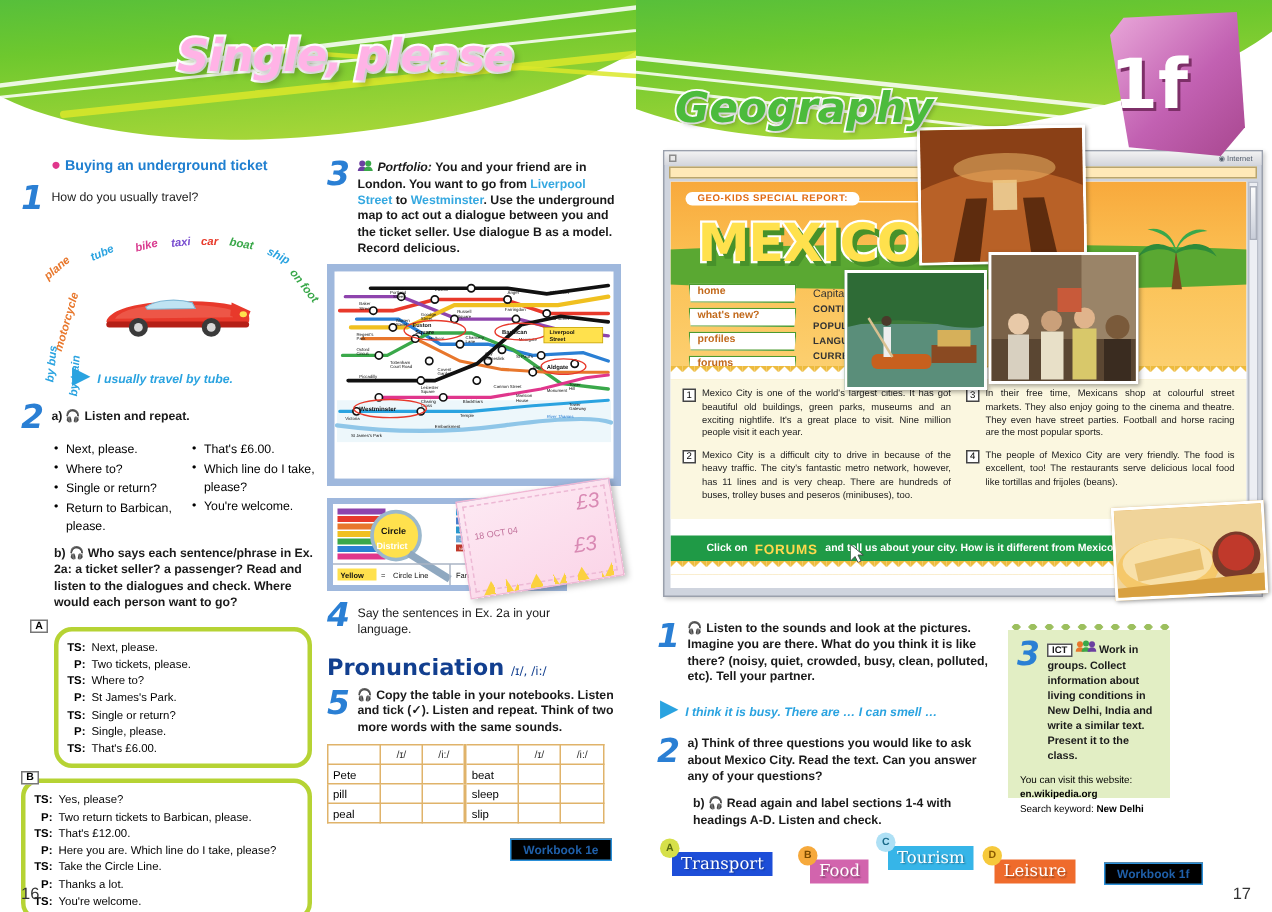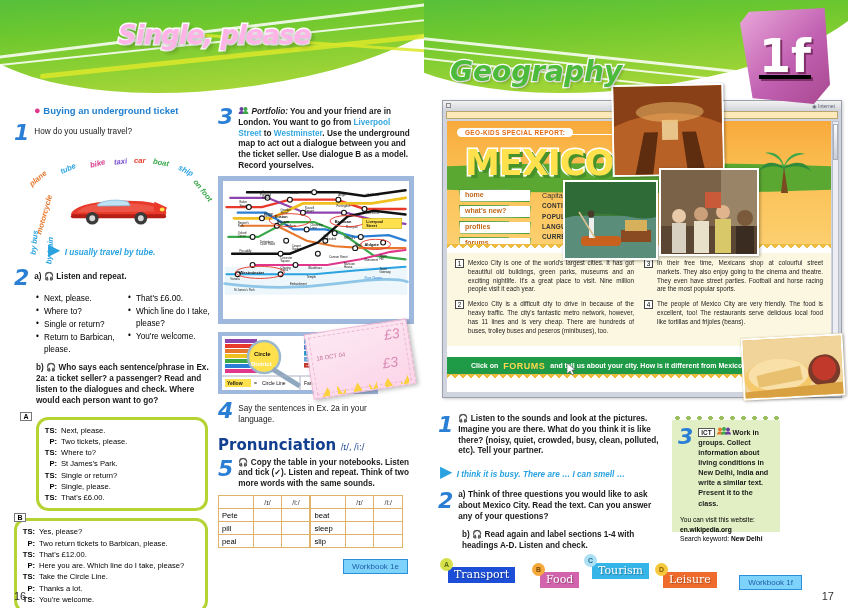--- a/index.html
+++ b/index.html
@@ -48,30 +48,30 @@
   .unit-num {
     color:#fff; font-weight:bold; font-size:50px; line-height:1;
     text-shadow:2px 2px 0 #7d2f68; font-family:"DejaVu Sans", sans-serif;
   }
 
   .unit-badge-r { position:absolute; right:18px; top:8px; width:90px; height:96px; z-index:6; }
   .unit-dia-r {
     position:absolute; top:0; left:0; width:90px; height:96px;
     background:linear-gradient(135deg,#eaa9da,#c261b2 55%,#a8478f);
     clip-path:polygon(10% 4%,94% 0%,100% 80%,82% 100%,14% 94%,0% 16%);
-    display:flex; align-items:center; justify-content:center;text-decoration:underline;
+    display:flex; align-items:center; 
   }
 
   .title-main {
     position:absolute; z-index:5; font-weight:bold; font-style:italic;
     color:#ffb3e6; -webkit-text-stroke:3px #fff;
     paint-order:stroke fill; text-shadow:3px 3px 4px rgba(0,0,0,.25);
     font-family:"DejaVu Sans", sans-serif;
   }
-  #ttl-single { left:118px; top:20px; font-size:26px; letter-spacing:-1px; }
+  #ttl-single { left:118px; top:20px; font-size:30px; letter-spacing:-1px; }
   .title-cc {
     position:absolute; z-index:5; right:112px; top:6px; text-align:right;
     font-weight:bold; color:#fff; font-size:27px; line-height:.95;
     text-shadow:2px 2px 3px rgba(0,0,0,.35); font-family:"DejaVu Sans", sans-serif;
     font-style:italic;
   }
   .title-geo {
     position:absolute; z-index:5; left:26px; top:55px;
     font-weight:bold; font-style:italic; font-size:28px; color:#4cbb3c;
     -webkit-text-stroke:2.5px #fff; paint-order:stroke fill;
@@ -146,22 +146,22 @@
   .pron-title small { font-size:8px; font-weight:normal; }
 
   table.pron { border-collapse:collapse; font-size:7.6px; width:185px; margin-top:5px; }
   table.pron td, table.pron th {
     border:1px solid #e0b36a; height:13px; padding:0 3px; font-weight:normal; text-align:left;
   }
   table.pron th { text-align:center; font-size:7px; color:#333; }
   table.pron .sep { border-left:2px solid #e0b36a; }
 
   .wb {
-    border:1.4px solid #2a8fd8; color:#1f5fa8; font-size:8px; font-weight:normal;
-    padding:2px 8px; display:inline-block; background:#7dd3fc;
+    border:1.4px solid #2a8fd8; color:#1f5fa8; font-size:8px; font-weight:bold;
+    padding:2px 8px; display:inline-block; background:#000000;
   }
 
   
   .browser {
     position:absolute; left:18px; top:100px; width:400px; height:298px;
     background:#cfd4de; border:1px solid #9aa0ac; box-shadow:1px 1px 3px rgba(0,0,0,.2);
   }
   .br-bar { height:9px; background:linear-gradient(180deg,#f2f2f2,#d5d7dd); display:flex; align-items:center; padding:0 3px; }
   .br-sq { width:5px; height:5px; border:1px solid #8c8c8c; background:#e9e9e9; }
   .br-net { margin-left:auto; font-size:5px; color:#55606f; padding-right:3px; }
@@ -404,21 +404,21 @@
           <div class="exnum">3</div>
           <div class="extext" style="width:176px;">
             <span>
               <svg class="hdr-icon" viewBox="0 0 22 16">
                   <circle cx="7" cy="5" r="4" fill="#6b3fa0"></circle>
                   <path d="M1 15c0-3.5 2.7-6 6-6s6 2.5 6 6z" fill="#6b3fa0"></path>
                   <circle cx="15" cy="5" r="4" fill="#3aa84a"></circle>
                   <path d="M9 15c0-3.5 2.7-6 6-6s6 2.5 6 6z" fill="#3aa84a"></path>
                 </svg>
             </span>
-            <b style="font-style:italic;">Portfolio:</b><b> You and your friend are in London. You want to go from </b><b class="hi-blue">Liverpool Street</b><b> to </b><b class="hi-blue">Westminster</b><b>. Use the underground map to act out a dialogue between you and the ticket seller. Use dialogue B as a model. Record yourselves.</b>
+            <b style="font-style:italic;">Portfolio:</b><b> You and your friend are in London. You want to go from </b><b class="hi-blue">Liverpool Street</b><b> to </b><b class="hi-blue">Westminster</b><b>. Use the underground map to act out a dialogue between you and the ticket seller. Use dialogue B as a model. Record delicious.</b>
           </div>
         </div>
       </div>
 
       <div class="mapbox">
         <svg viewBox="0 0 196 148" width="186" height="138">
           <rect width="196" height="148" fill="#fff"></rect>
           <rect x="0" y="92" width="196" height="30" fill="#dff0f7" opacity=".55"></rect>
           <g stroke-linecap="round" fill="none">
             <path d="M2 28 L40 28 L70 20 L120 20 L150 30 L194 30" stroke="#e8392b" stroke-width="2.6"></path>

